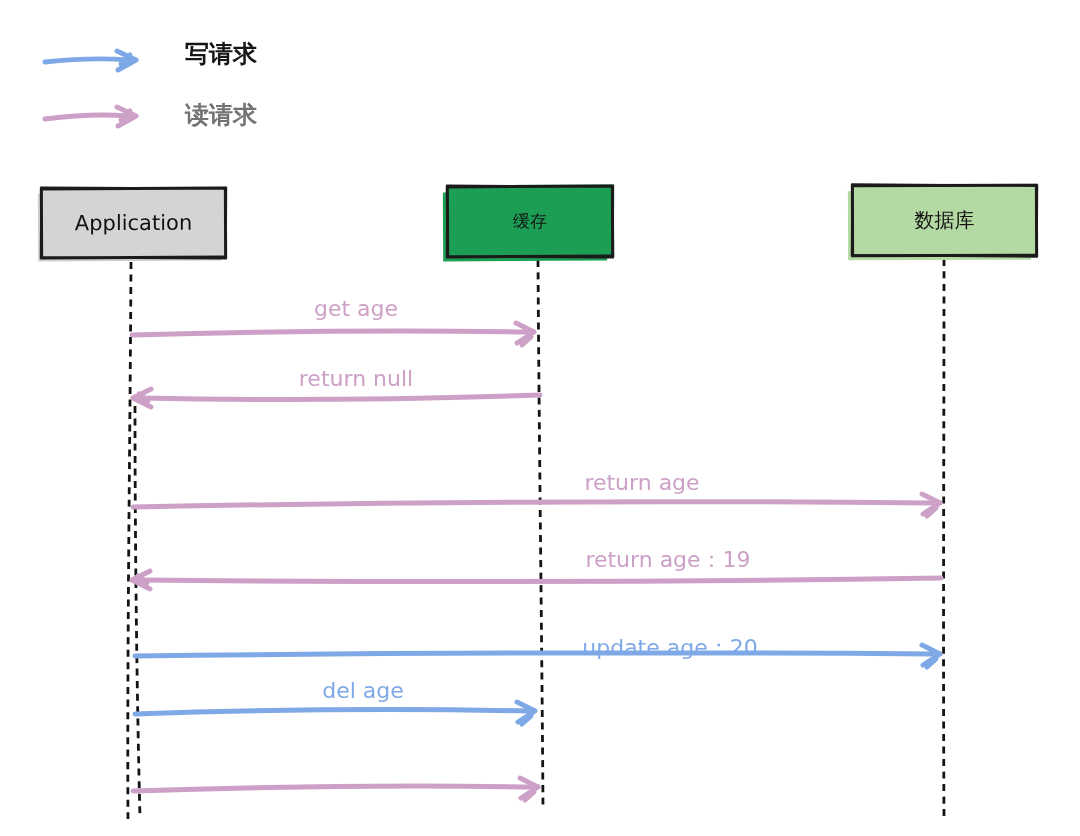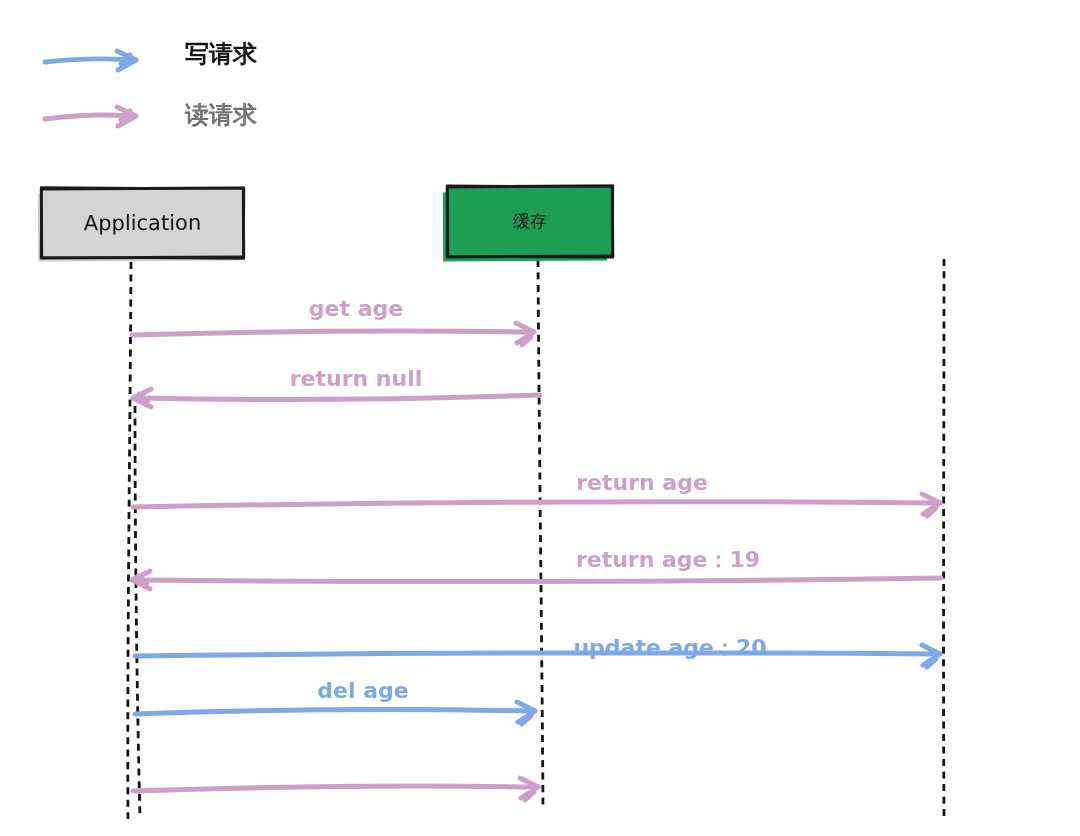--- a/index.html
+++ b/index.html
@@ -17,39 +17,39 @@
   
   .actor {
     position:absolute; display:flex; align-items:center; justify-content:center;
     border:3px solid #1b1b1b; color:#111; font-size:21px; box-sizing:border-box;
   }
   .actor::after {
     content:""; position:absolute; inset:-3px;
     border:2px solid #1b1b1b; transform:rotate(0.6deg); pointer-events:none;
   }
   .actor-application {
-    left:40px; top:187px; width:205px; height:72px;
+    left:40px; top:187px; width:187px; height:72px;
     background:#d4d4d4; transform:rotate(-0.25deg);
     box-shadow:-4px 4px 0 -2px #cfcfcf;
   }
   .actor-cache {
     left:446px; top:185px; width:168px; height:73px;
     background:#1d9e55; transform:rotate(-0.3deg);
     box-shadow:-5px 5px 0 -2px #1d9e55; font-size:17px;
   }
   .actor-database {
     left:851px; top:184px; width:187px; height:73px;
     background:#b5d9a3; transform:rotate(-0.2deg);
     box-shadow:-5px 5px 0 -2px #b5d9a3; font-size:20px;
   }
 
   
   .msg-label {
     position:absolute; transform:translate(-50%,-50%);
-    font-weight:bold; font-size:22px; white-space:nowrap;
+    font-weight:normal; font-size:22px; white-space:nowrap;
   }
   .msg-read  { color:#cda1c7; }
   .msg-write { color:#7ea9e6; }
   .msg-0 { left:356px; top:308px; }
   .msg-1 { left:356px; top:378px; }
   .msg-2 { left:642px; top:482px; }
   .msg-3 { left:668px; top:560px; }
   .msg-4 { left:670px; top:648px; }
   .msg-5 { left:363px; top:690px; }
   .msg-6 { left:342px; top:765px; }
@@ -118,20 +118,23 @@
 
   <div class="legend-label legend-write">写请求</div>
   <div class="legend-label legend-read">读请求</div>
 
   <div class="actor actor-application">
     <span>Application</span>
   </div>
   <div class="actor actor-cache">
     <span>缓存</span>
   </div>
+  <div class="actor actor-database">
+    <span>数据库</span>
+  </div>
 
   <div class="msg-label msg-read  msg-0">get age</div>
   <div class="msg-label msg-read  msg-1">return null</div>
   <div class="msg-label msg-read  msg-2">return age</div>
   <div class="msg-label msg-read  msg-3">return age：19</div>
   <div class="msg-label msg-write msg-4">update age：20</div>
   <div class="msg-label msg-write msg-5">del age</div>
 
 </div>
 

